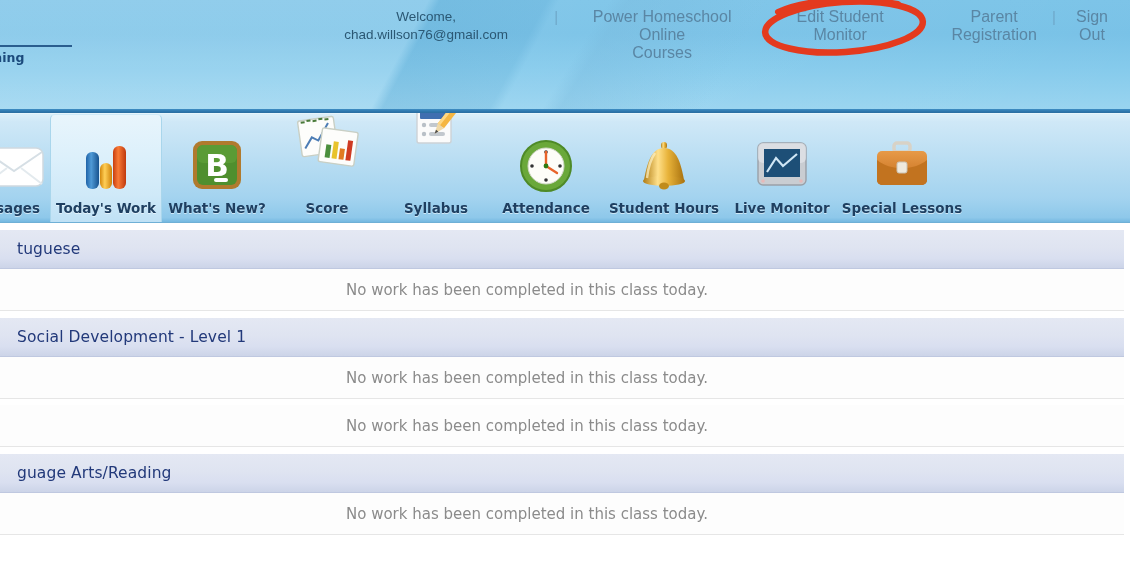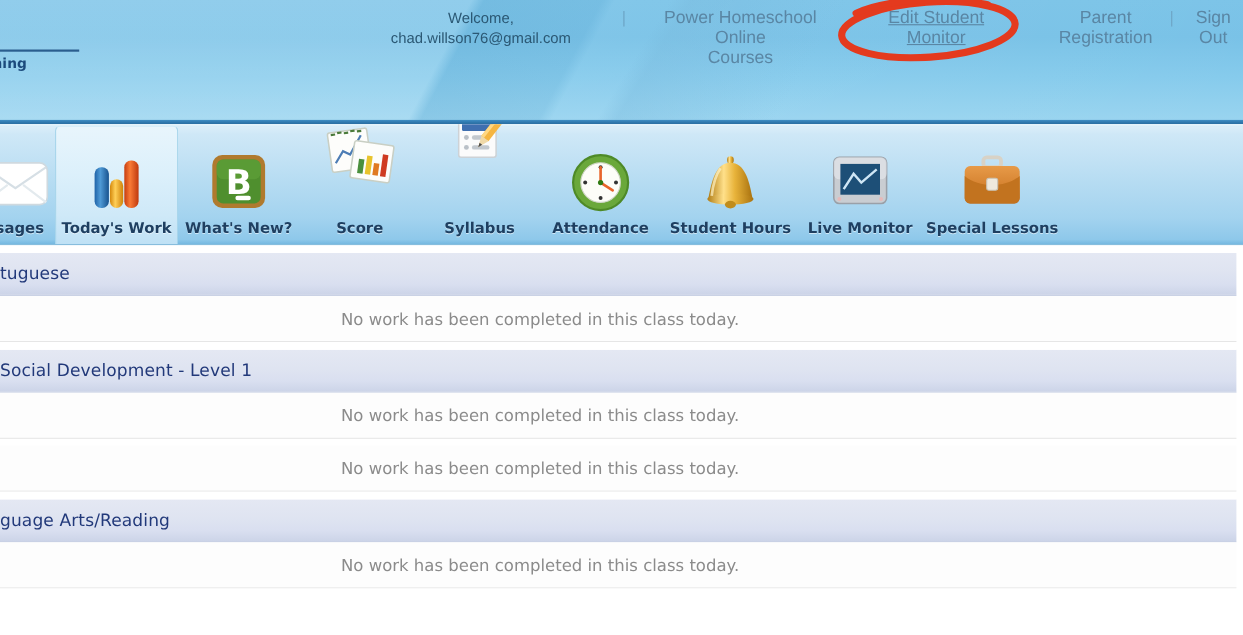--- a/index.html
+++ b/index.html
@@ -50,35 +50,35 @@
   .logo-sub {
     font-size:12.5px; font-weight:bold; color:#1b4a7c;
     font-family:"DejaVu Sans", sans-serif; letter-spacing:0.1px;
     padding-left:2px;
   }
 
   
   .topnav {
     position:absolute; top:8px; left:0; right:0;
     display:flex; align-items:flex-start; justify-content:flex-end;
-    padding-right:1px;
+    padding-right:12px;
   }
   .welcome {
     text-align:center; color:#234e6e; font-size:13.5px; line-height:18px;
     width:240px; margin-right:6px;
   }
   .welcome .wl1 { color:#2b5874; }
   .welcome .wl2 { color:#2b5874; }
   .divider { color:#6fa8c9; font-size:15px; line-height:18px; padding:0 2px; }
   .tlink {
     text-align:center; color:#5a86a4; font-size:16px; line-height:18px;
     text-decoration:none; display:block; cursor:pointer;
   }
   .tl-courses { width:168px; margin-left:18px; }
-  .tl-edit { width:144px; margin-left:22px; position:relative;text-decoration:underline; }
+  .tl-edit { width:144px; margin-left:22px; position:relative; }
   .tl-parent { width:112px; margin-left:26px; }
   .tl-sign { width:52px; margin-left:8px; }
 
   
   .annot {
     position:absolute; left:758px; top:-2px; width:172px; height:58px;
     pointer-events:none; z-index:30;
   }
 
   
@@ -119,34 +119,35 @@
     height:354px;
     background:#ffffff;
     padding-top:6px;
   }
   .class-block { }
   .class-head {
     height:40px; display:flex; align-items:center;
     background:linear-gradient(180deg,#e4e8f3 0%, #dfe4f1 45%, #d9dff0 75%, #ccd4e8 100%);
     border-top:1px solid #ffffff;
     border-bottom:1px solid #bfc8e0;
-    padding-left:0px;
+    padding-left:17px;
     margin-right:6px;
   }
   .class-title {
     font-size:15.5px; color:#22397a; font-weight:normal;
     font-family:"DejaVu Sans", sans-serif;
     letter-spacing:0.1px; white-space:nowrap;
     padding-left:0;
   }
   .class-body {
     height:42px; display:flex; align-items:center; justify-content:flex-start;
     background:#fdfdfd;
     border-bottom:1px solid #e6e6e6;
     margin-right:6px;
+    padding-left:36px;
   }
   .class-msg {
     color:#8b8b8b; font-size:15px;
     font-family:"DejaVu Sans", sans-serif;
     margin-left:310px; white-space:nowrap;
   }
   .spacer { height:6px; background:#ffffff; }
 </style>
 </head>
 <body>

